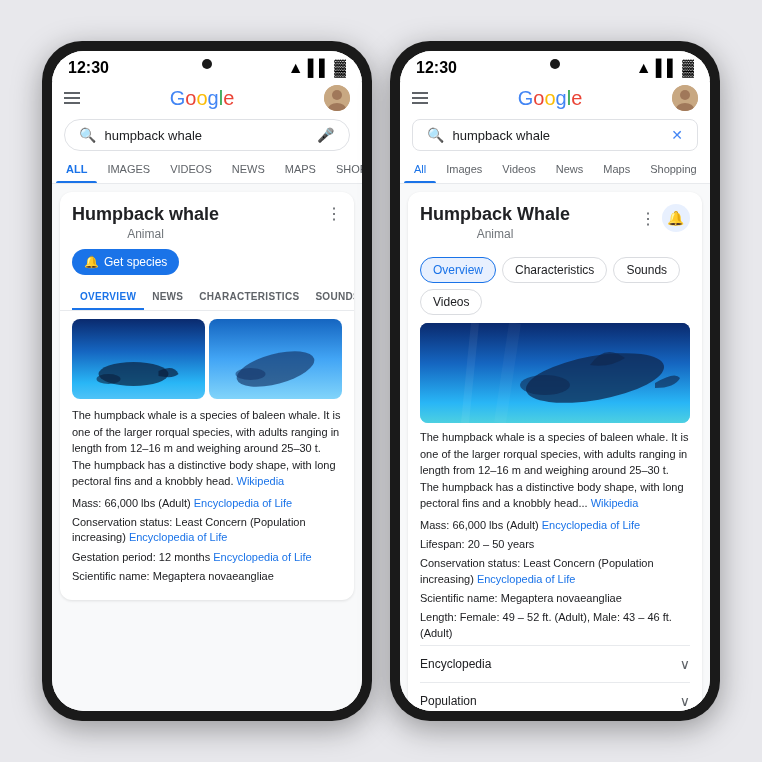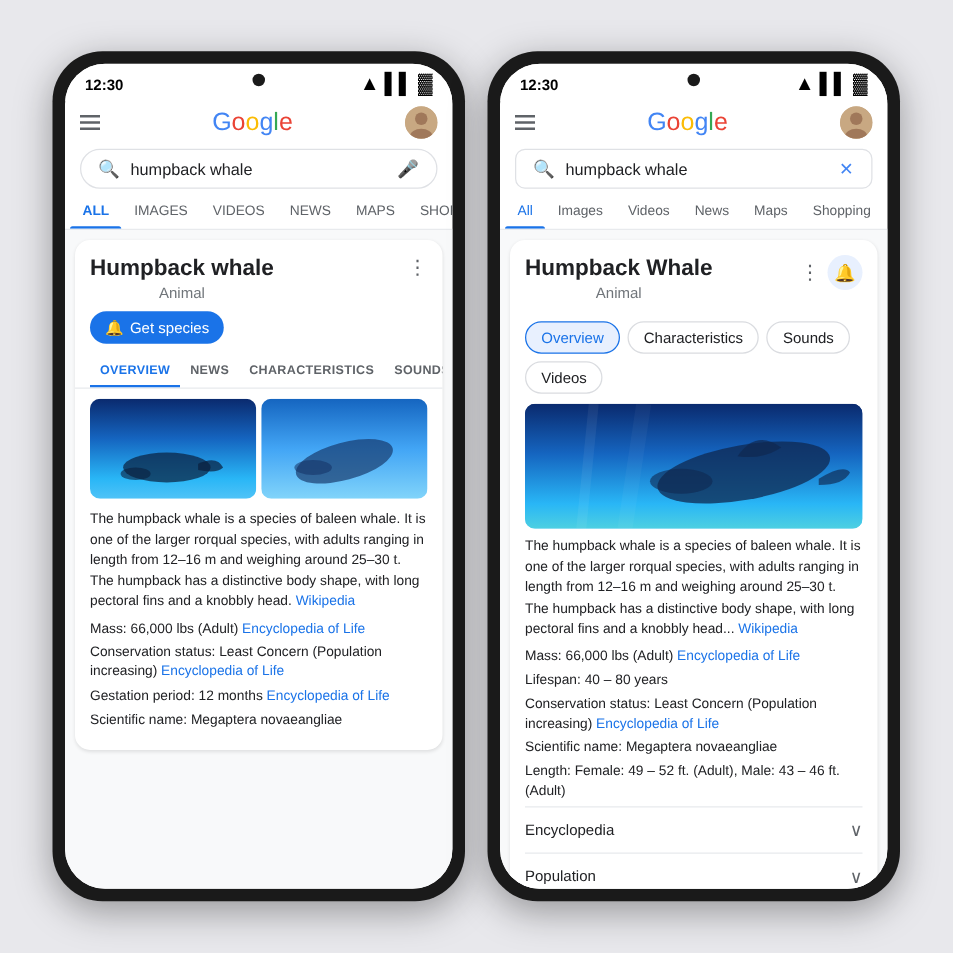--- a/index.html
+++ b/index.html
@@ -37,21 +37,21 @@
     }
     .status-bar {
       display: flex;
       justify-content: space-between;
       align-items: center;
       padding: 8px 16px 4px;
       background: #fff;
       flex-shrink: 0;
     }
     .status-time {
-      font-size: 12px;
+      font-size: 16px;
       font-weight: 600;
       color: #000;
     }
     .status-icons {
       display: flex;
       gap: 4px;
       align-items: center;
     }
     .camera-dot {
       width: 10px;
@@ -569,21 +569,21 @@
             <a class="wiki-link">Wikipedia</a>
           </p>
 
           <div class="fact-row">
             <strong>Mass:</strong>
             <span>66,000 lbs (Adult)</span>
             <a class="wiki-link">Encyclopedia of Life</a>
           </div>
           <div class="fact-row">
             <strong>Lifespan:</strong>
-            <span>40 – 80 years</span>
+            <span>20 – 50 years</span>
           </div>
           <div class="fact-row">
             <strong>Conservation status:</strong>
             <span>Least Concern (Population increasing)</span>
             <a class="wiki-link">Encyclopedia of Life</a>
           </div>
           <div class="fact-row">
             <strong>Scientific name:</strong>
             <span>Megaptera novaeangliae</span>
           </div>

